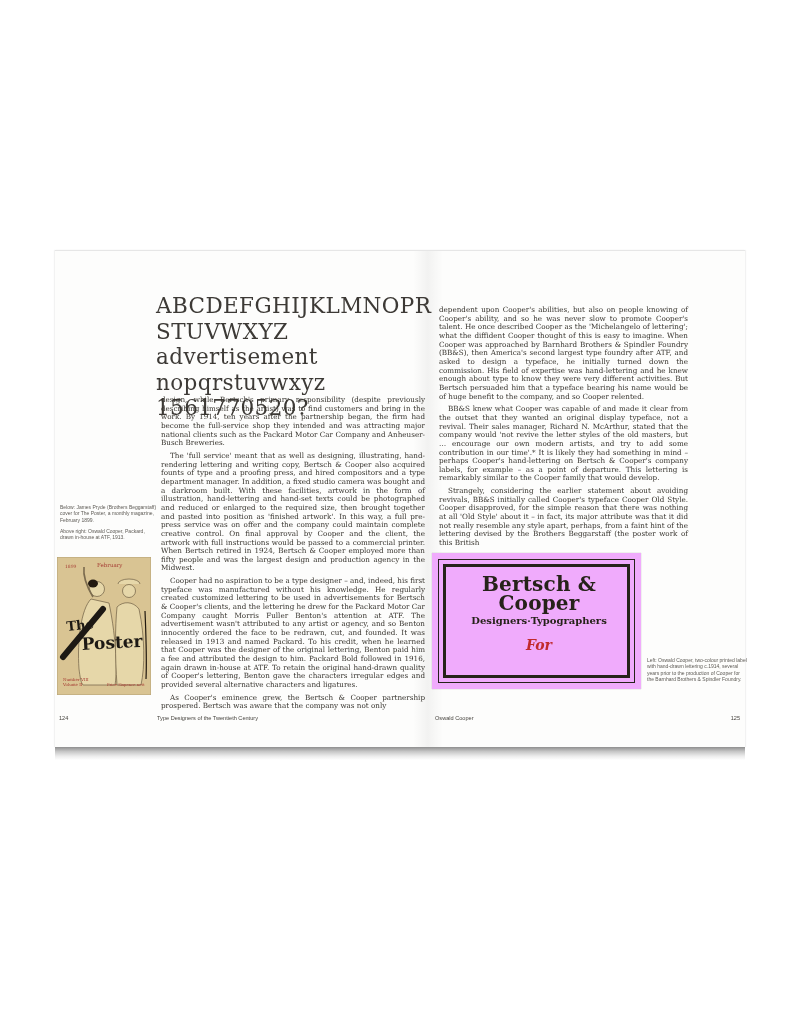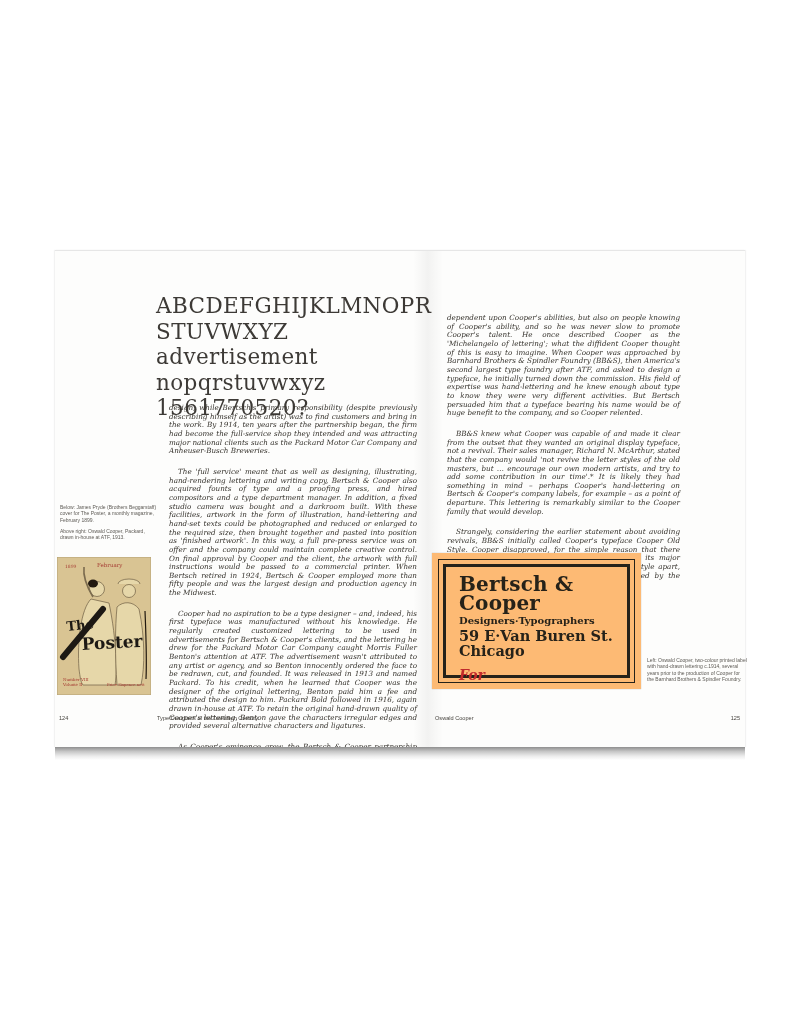--- a/index.html
+++ b/index.html
@@ -13,21 +13,21 @@
           background:linear-gradient(to right,rgba(0,0,0,0) 0%,rgba(0,0,0,0.045) 50%,rgba(0,0,0,0) 100%);}
 
   
   .specimen{position:absolute;left:101px;top:42px;width:300px;color:#3d3a36;
             font-size:21.5px;line-height:25.5px;letter-spacing:0.4px;}
 
   
   .bodycol{position:absolute;text-align:justify;color:#35322c;font-size:7.2px;line-height:8.65px;}
   .body-left{left:102px;top:141px;width:272px;}
   .body-right{left:380px;top:51px;width:257px;}
-  .bodycol p{margin:12px;font-style:italic;}
+  .bodycol p{margin:4px;}
   .bodycol p.ind{text-indent:9px;}
 
   
   .caption{position:absolute;font-family:"Liberation Sans", sans-serif;font-size:5px;
            line-height:6.3px;color:#5d5a55;}
   .caption-left{left:5px;top:253px;width:97px;}
   .caption-left p{margin:0 0 5px 0;}
   .caption-right{left:592px;top:406px;width:100px;}
 
   
@@ -35,22 +35,22 @@
          font-size:5.6px;color:#47443f;}
   .folio-num-left{left:4px;}
   .folio-title-left{left:102px;}
   .folio-title-right{left:380px;}
   .folio-num-right{left:655px;width:30px;text-align:right;}
 
   
   .poster{position:absolute;left:2px;top:306px;width:94px;height:138px;}
 
   
-  .label-art{position:absolute;left:377px;top:302px;width:209px;height:136px;background:#fdba74;
-             box-shadow:0 0 1px rgba(0,0,0,0.3);}
+  .label-art{position:absolute;left:377px;top:302px;width:209px;height:136px;background:#f0abfc;
+             box-shadow:0 0 1px rgba(0,0,0,0.3);text-align:center;}
   .label-frame-outer{position:absolute;left:6px;top:6px;right:6px;bottom:6px;border:1.5px solid #262219;}
   .label-frame-inner{position:absolute;left:11px;top:11px;right:11px;bottom:11px;border:3px solid #262219;}
   .label-text{position:absolute;left:27px;top:22px;width:160px;color:#262219;font-weight:bold;}
   .label-line1{font-size:20px;line-height:19px;letter-spacing:0.2px;}
   .label-line2{font-size:10px;line-height:15px;}
   .label-line3{font-size:14.5px;line-height:15px;}
   .label-script{margin-top:6px;font-size:14px;line-height:22px;font-style:italic;color:#c12a2c;}
 </style>
 </head>
 <body>
@@ -114,21 +114,20 @@
       <p class="ind">BB&amp;S knew what Cooper was capable of and made it clear from the outset that they wanted an original display typeface, not a revival. Their sales manager, Richard N. McArthur, stated that the company would 'not revive the letter styles of the old masters, but … encourage our own modern artists, and try to add some contribution in our time'.* It is likely they had something in mind – perhaps Cooper's hand-lettering on Bertsch &amp; Cooper's company labels, for example – as a point of departure. This lettering is remarkably similar to the Cooper family that would develop.</p>
       <p class="ind">Strangely, considering the earlier statement about avoiding revivals, BB&amp;S initially called Cooper's typeface Cooper Old Style. Cooper disapproved, for the simple reason that there was nothing at all 'Old Style' about it – in fact, its major attribute was that it did not really resemble any style apart, perhaps, from a faint hint of the lettering devised by the Brothers Beggarstaff (the poster work of this British</p>
     </div>
 
     <div class="label-art">
       <div class="label-frame-outer"></div>
       <div class="label-frame-inner"></div>
       <div class="label-text">
         <div class="label-line1">Bertsch &amp; Cooper</div>
         <div class="label-line2">Designers·Typographers</div>
-        <div class="label-line3">59 E·Van Buren St. Chicago</div>
         <div class="label-script">For</div>
       </div>
     </div>
 
     <div class="caption caption-right">Left: Oswald Cooper, two-colour printed label with hand-drawn lettering c.1914, several years prior to the production of Cooper for the Barnhard Brothers &amp; Spindler Foundry.</div>
 
     <div class="folio folio-title-right">Oswald Cooper</div>
     <div class="folio folio-num-right">125</div>
 
     <div class="spread-shadow"></div>

